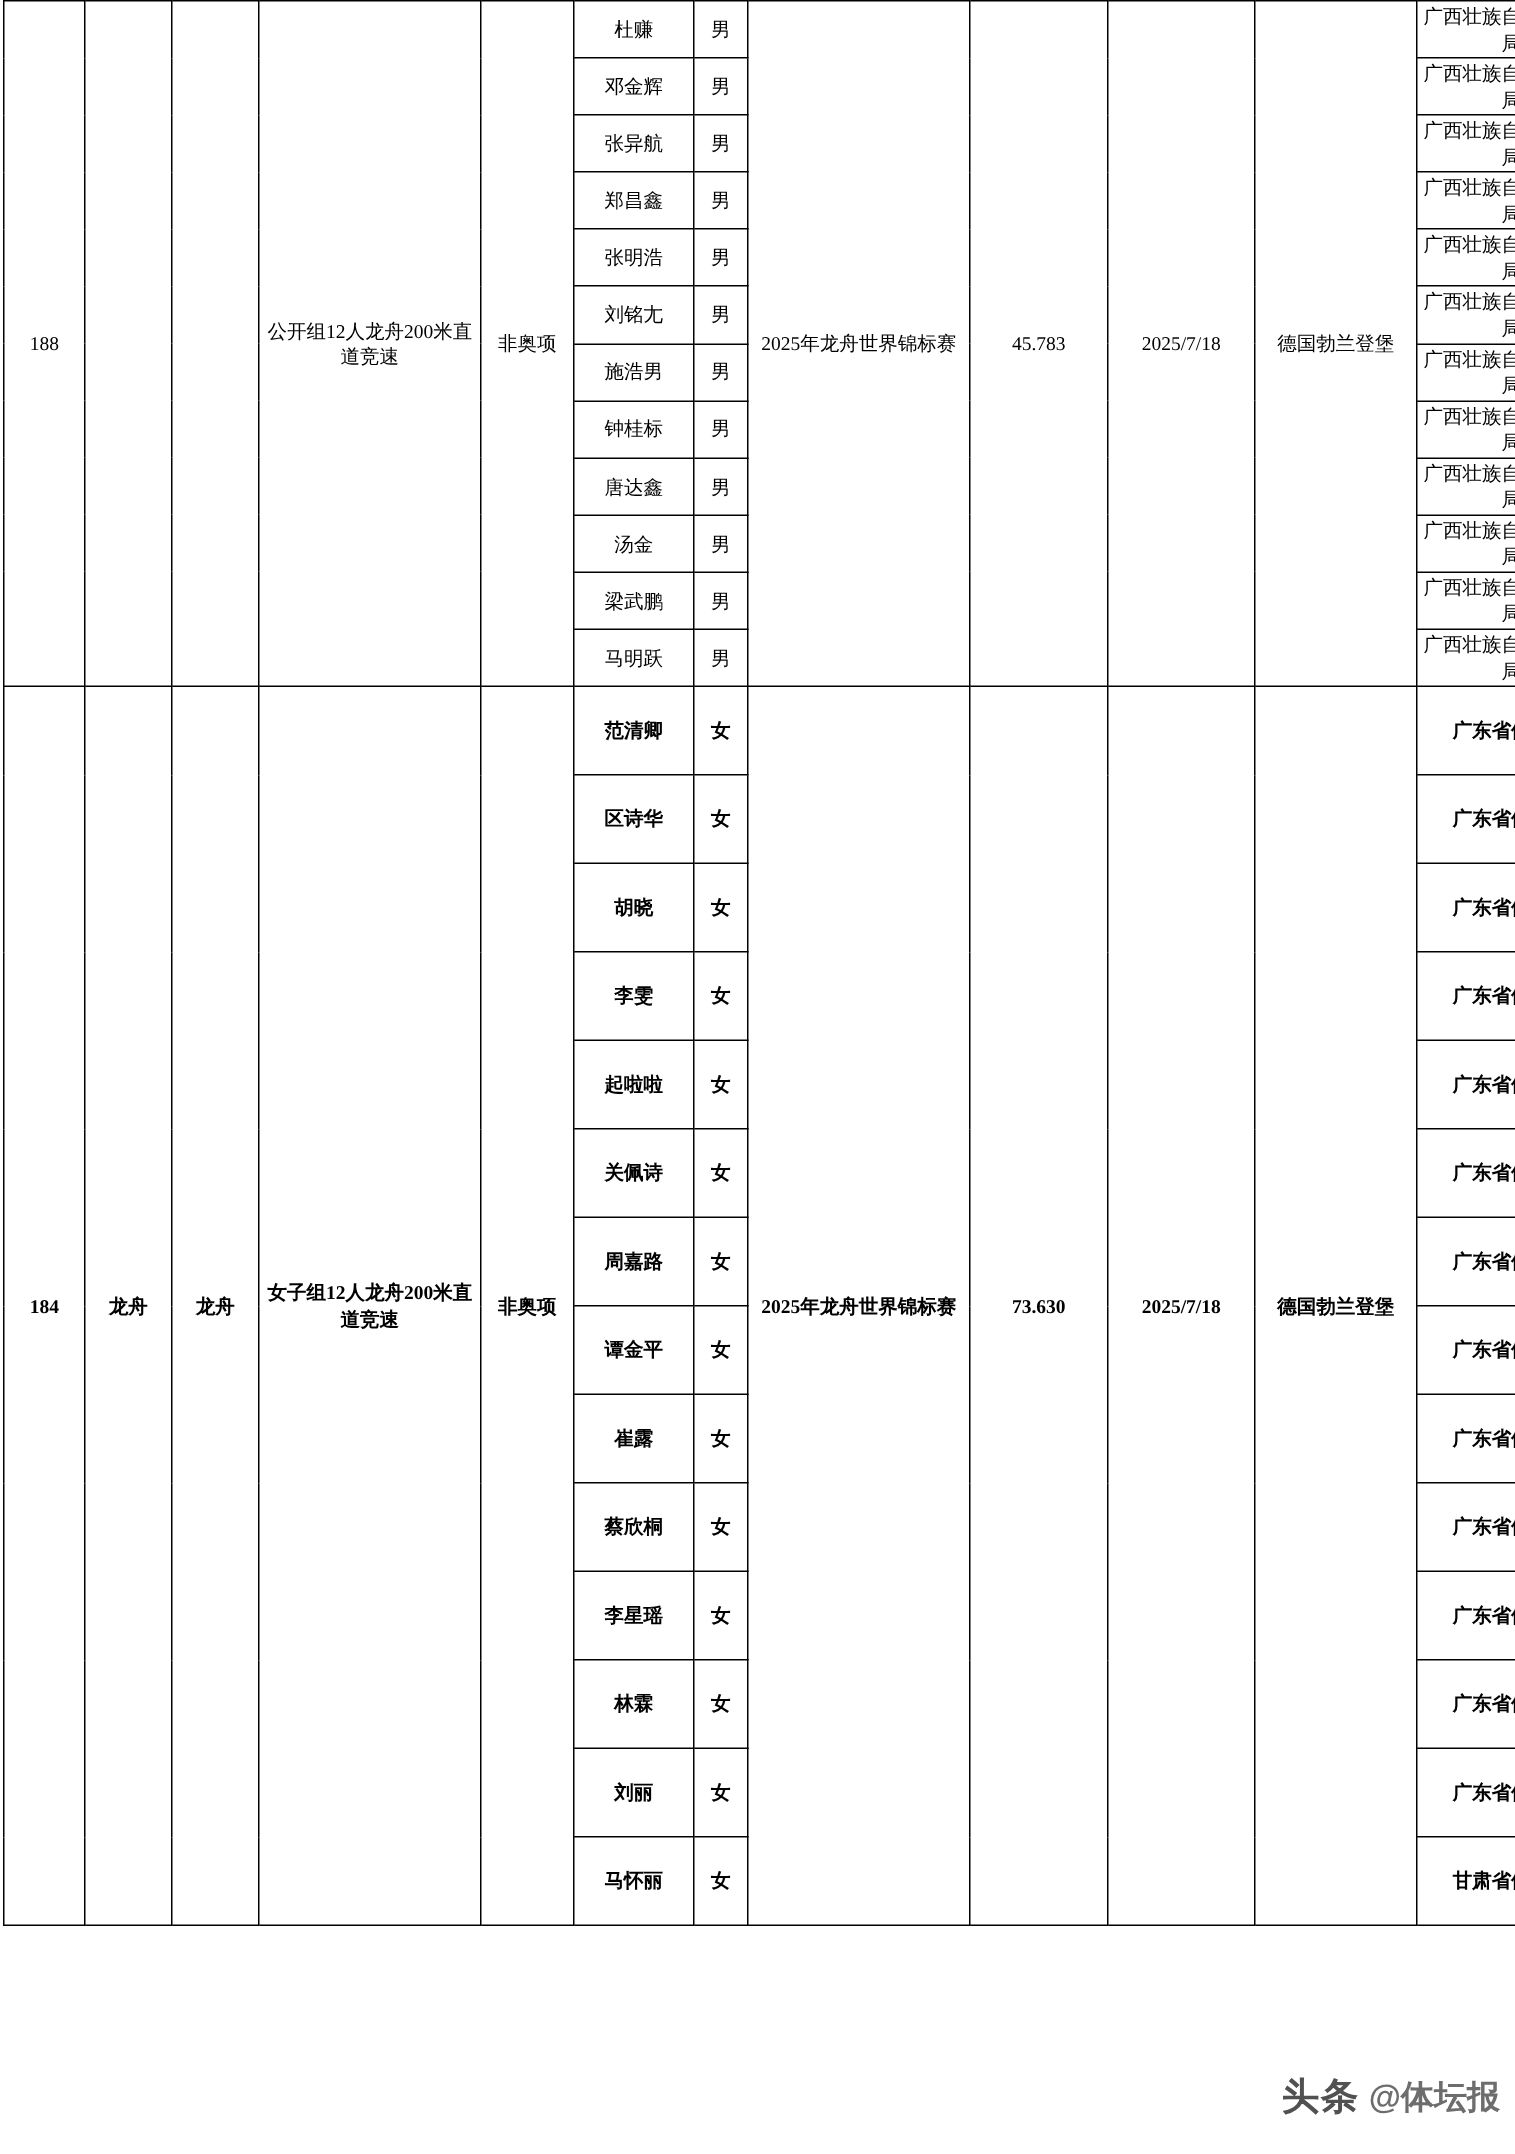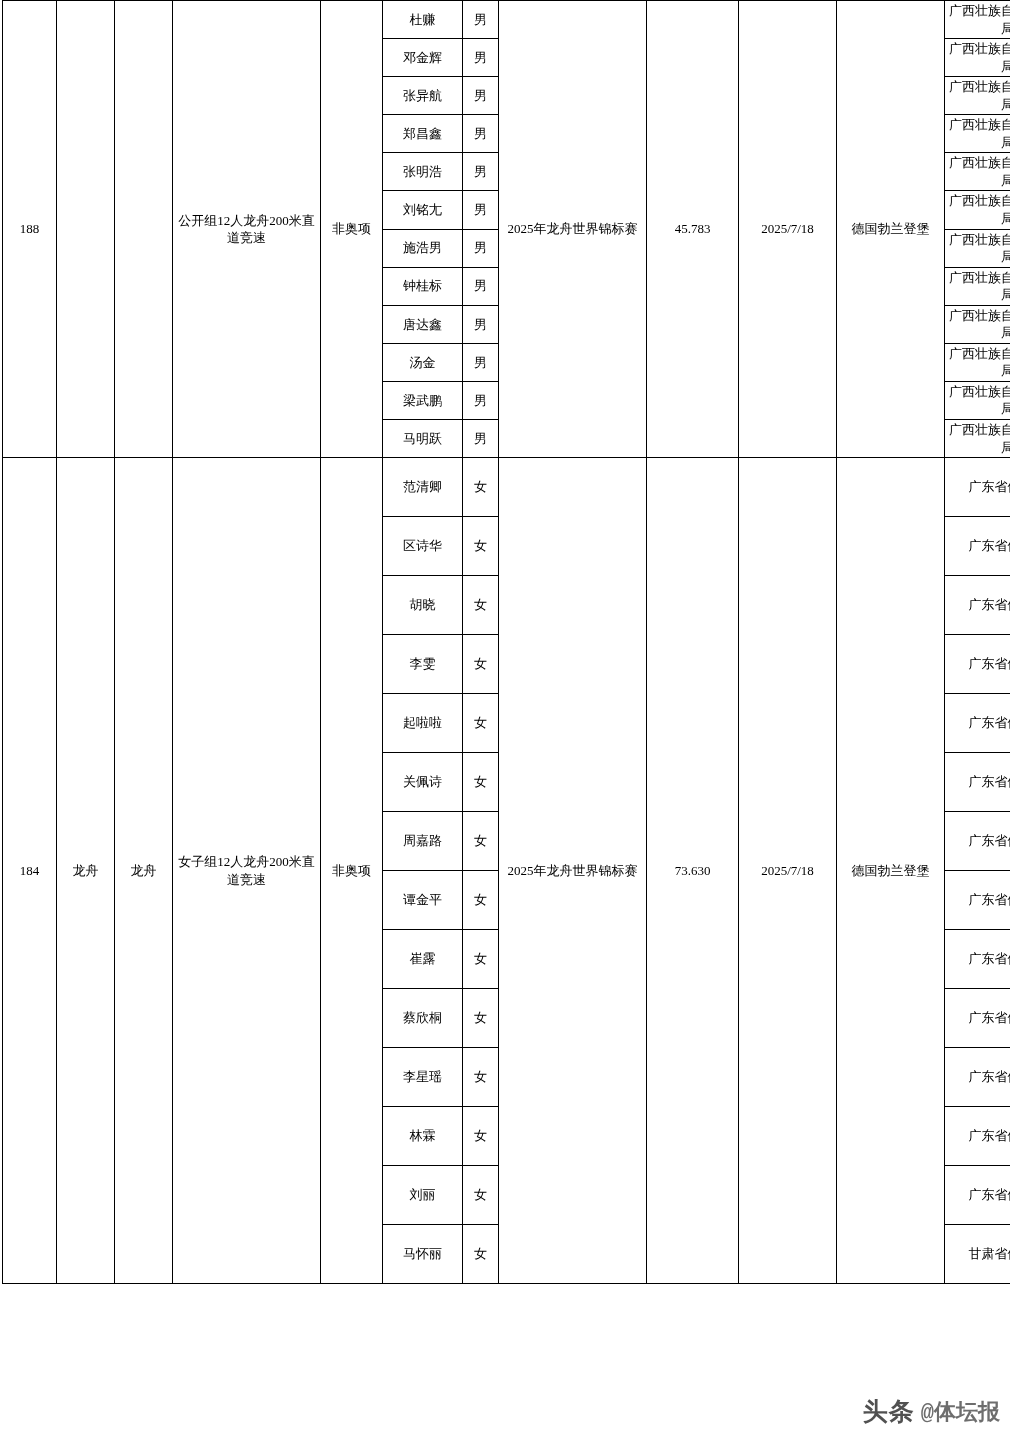--- a/index.html
+++ b/index.html
@@ -45,45 +45,45 @@
   col.c-unit    { width: 126px; }
 
   td.name  { font-size: 13.5px; }
   td.gender{ font-size: 13.5px; }
   td.event { font-size: 13.5px; line-height: 1.5; margin-top: 18px; }
   td.comp  { font-size: 13.5px; }
   td.num   { font-size: 13px; font-family: "Liberation Serif", serif; }
   td.unit  { font-size: 13px; line-height: 1.45; }
   td.unit.multi { padding: 1px 2px; }
 
-  .rowtall td { height: 54px; }
+  .rowtall td { height: 54px; font-weight: bold; }
 
   
   .watermark {
     position: absolute;
     right: 10px;
-    bottom: 8px;
+    bottom: 22px;
     display: flex;
     align-items: center;
     gap: 6px;
     opacity: 0.88;
     pointer-events: none;
   }
   .watermark .wm-text {
     font-family: "Liberation Sans", sans-serif;
     font-weight: bold;
     font-size: 25px;
     color: #3a3a3a;
     letter-spacing: 1px;
   }
   .watermark .wm-badge {
     display: inline-flex;
     align-items: center;
     gap: 3px;
-    font-family: Liberation Mono, monospace;
+    font-family: Liberation Sans, sans-serif;
     font-size: 22px;
     font-weight: bold;
     color: #5a5a5a;
   }
 </style>
 </head>
 <body>
 
 <table class="sheet">
   <colgroup>

